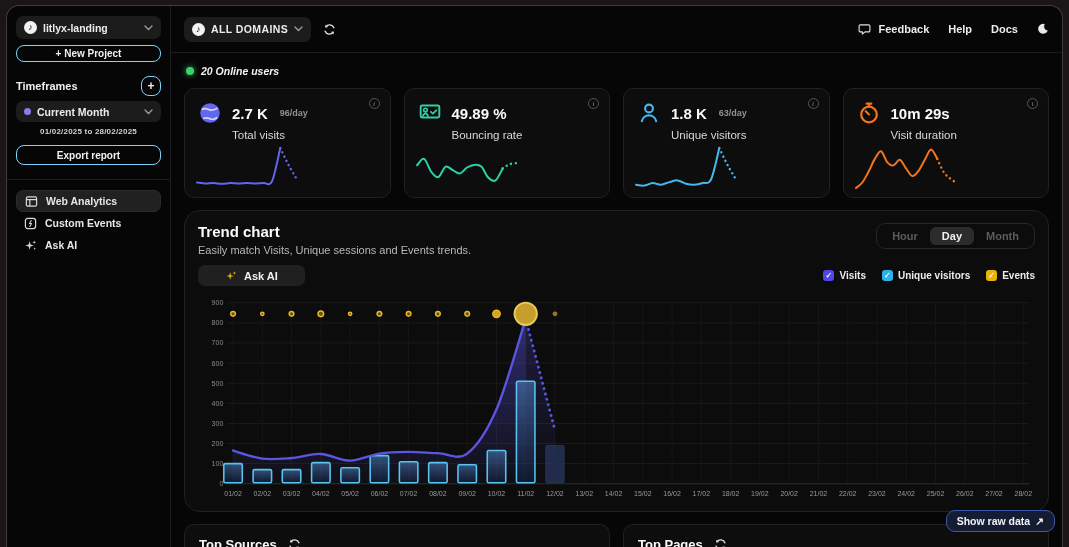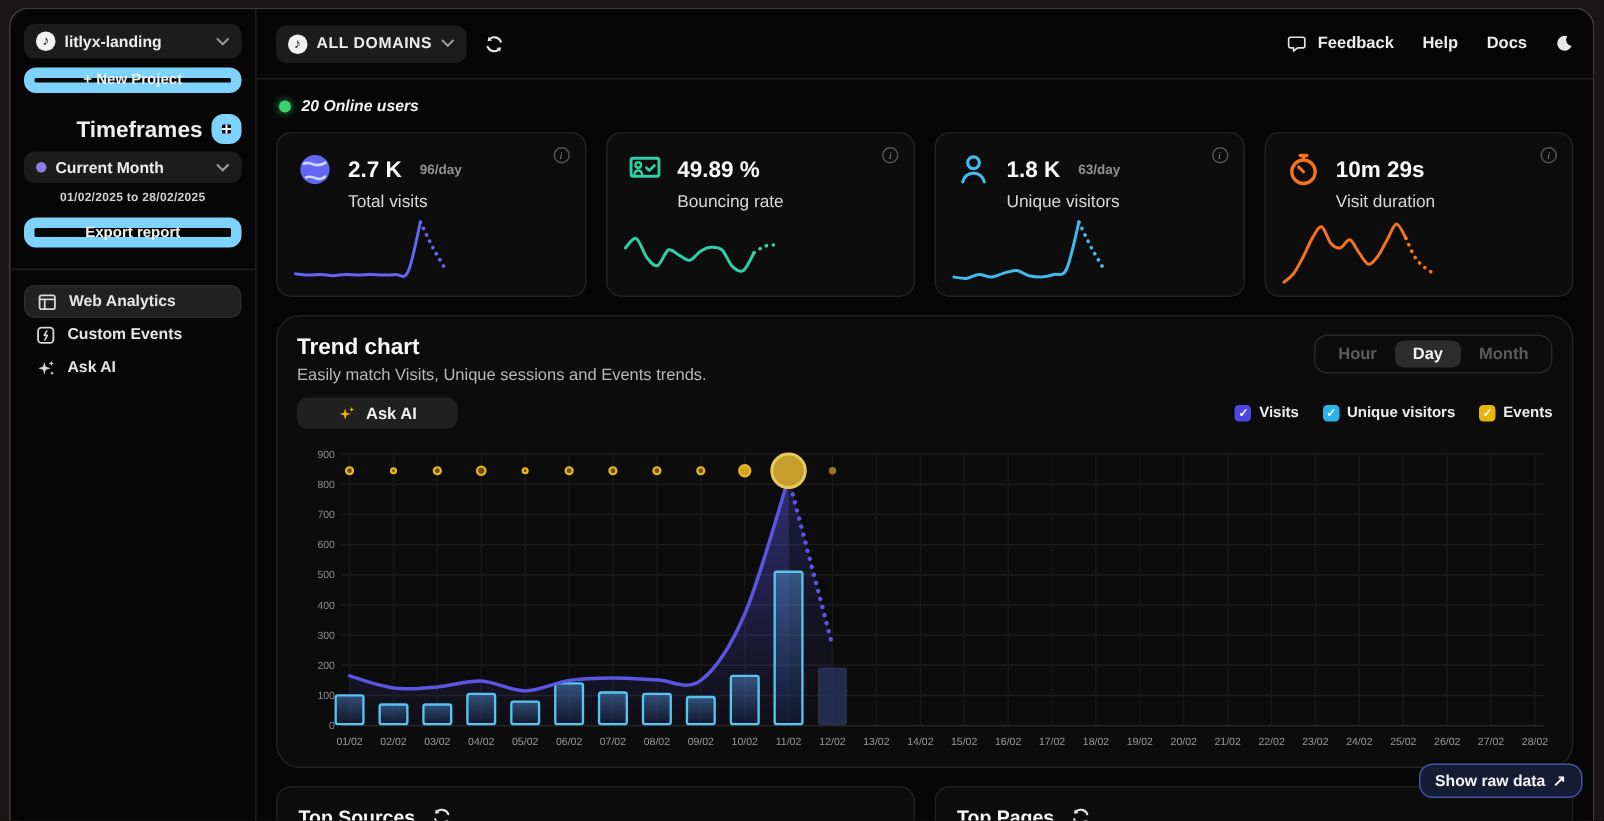--- a/index.html
+++ b/index.html
@@ -12,26 +12,26 @@
   
   .sidebar { width:164px; border-right:1px solid #1d1d1d; padding:10px 9px 0 9px;
     display:flex; flex-direction:column; flex-shrink:0; }
   .pill { background:#1c1c1c; border-radius:7px; display:flex; align-items:center;
     gap:6px; padding:0 8px; color:#ececec; cursor:pointer; }
   .proj-pill { height:23px; font-size:10.5px; font-weight:700; }
   .logo-circle { width:13px; height:13px; border-radius:50%; background:#f2f2f2;
     color:#111; display:flex; align-items:center; justify-content:center;
     font-size:9px; line-height:1; flex-shrink:0; }
   .chev { margin-left:auto; display:flex; }
-  .btn-outline { border:7px solid #7dd3fc; border-radius:8px; display:flex;
+  .btn-outline { border:1px solid #7dd3fc; border-radius:8px; display:flex;
     align-items:center; justify-content:center; font-size:10px; color:#f0f0f0;
     font-weight:600; cursor:pointer; background:transparent; }
   .new-project { margin-top:6px; height:17px; }
   .tf-row { margin-top:14px; display:flex; align-items:center; justify-content:space-between; }
-  .tf-title { font-size:15px; font-weight:700; color:#eeeeee;margin-left:35px; }
+  .tf-title { font-size:11px; font-weight:700; color:#eeeeee; }
   .plus-btn { width:20px; height:20px; font-size:12px; }
   .month-pill { margin-top:5px; height:21px; font-size:10.5px; font-weight:600; }
   .purple-dot { width:7px; height:7px; border-radius:50%; background:#8b7ce8; flex-shrink:0; }
   .range-text { margin-top:5px; text-align:center; font-size:8px; color:#d2d2d2;
     font-weight:700; letter-spacing:.2px; }
   .export { margin-top:9px; height:20px; }
   .sb-divider { margin:14px -9px 10px; border-top:1px solid #1d1d1d; }
   .nav-item { height:22px; display:flex; align-items:center; gap:8px; padding:0 8px;
     border-radius:7px; font-size:10.5px; font-weight:600; color:#e6e6e6;
     margin-bottom:0; cursor:pointer; }

